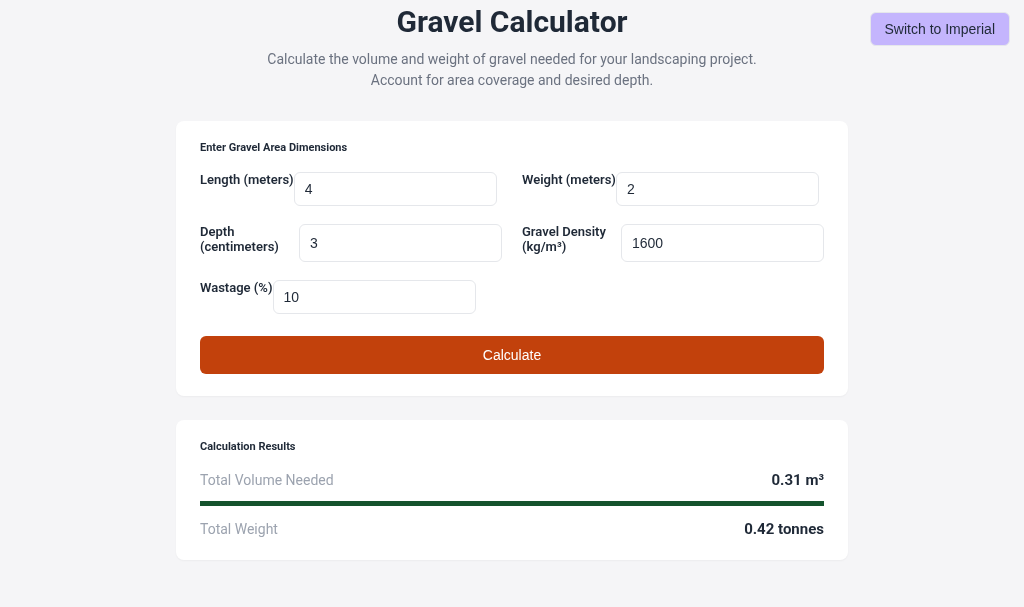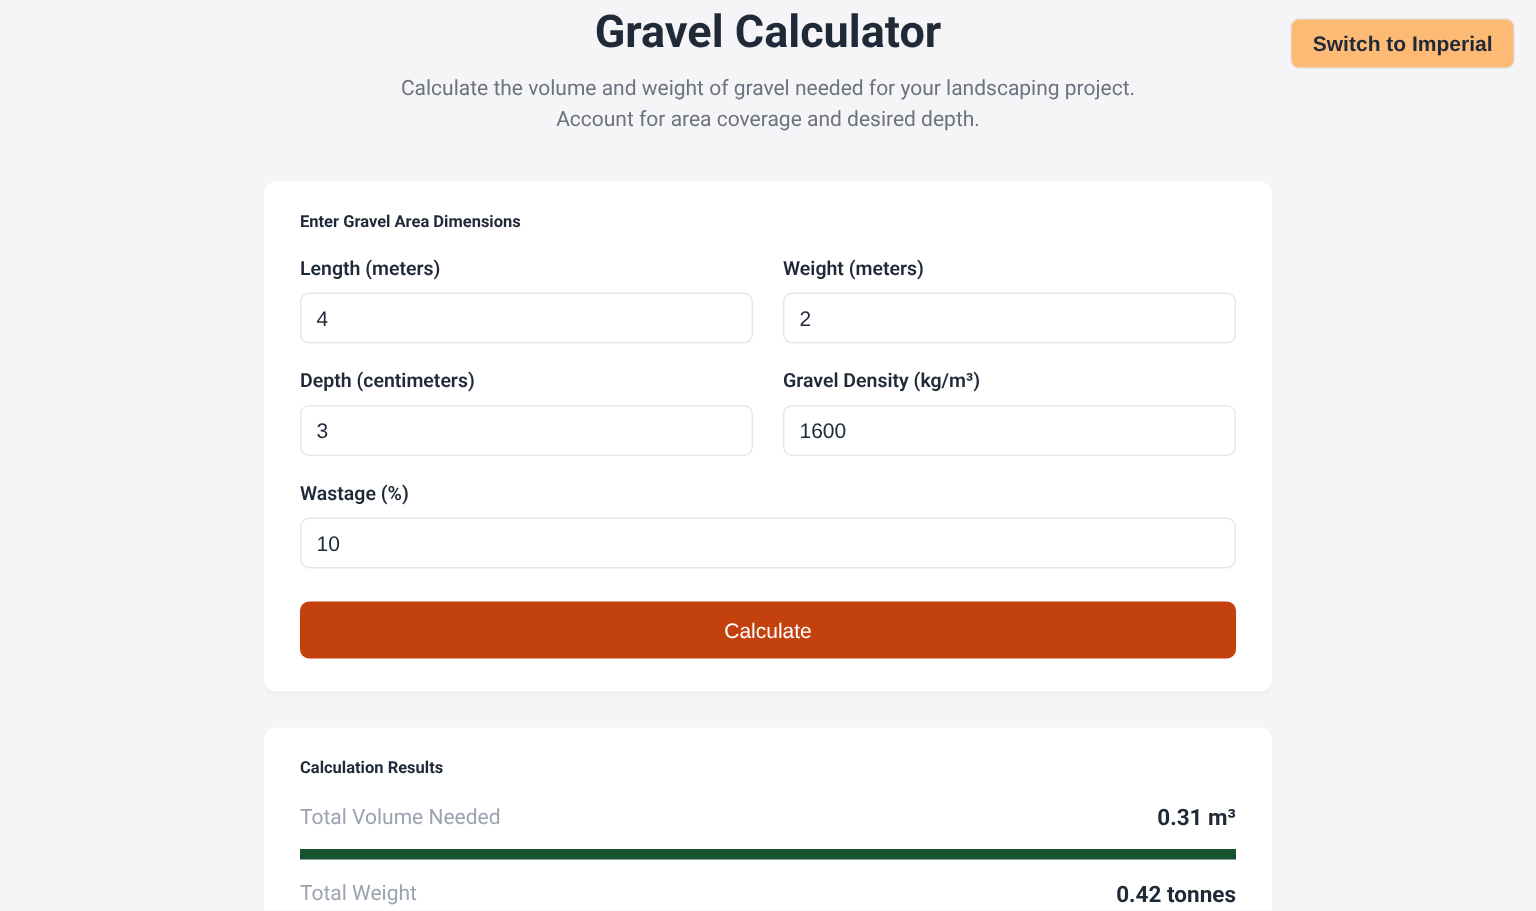--- a/index.html
+++ b/index.html
@@ -14,26 +14,26 @@
       padding: 0;
       width: 1024px;
       height: 607px;
       overflow: hidden;
       position: relative;
     }
     .top-button {
       position: absolute;
       top: 12px;
       right: 14px;
-      background: #fdba74;
+      background: #c4b5fd;
       border: 1px solid #e5e7eb;
       border-radius: 6px;
       padding: 8px 14px;
       font-size: 14px;
-      font-weight: 700;
+      font-weight: 400;
       color: #1f2937;
       cursor: pointer;
     }
     .header {
       text-align: center;
       padding-top: 4px;
     }
     .header h1 {
       font-size: 30px;
       font-weight: 700;
@@ -64,21 +64,21 @@
       color: #1f2937;
       margin-bottom: 18px;
     }
     .form-grid {
       display: grid;
       grid-template-columns: 1fr 1fr;
       gap: 18px 20px;
     }
     .form-group {
       display: flex;
-      flex-direction: column;
+      flex-direction: row;
     }
     .form-group.full {
       grid-column: 1 / -1;
     }
     .form-label {
       font-size: 13px;
       font-weight: 600;
       color: #1f2937;
       margin-bottom: 8px;
     }
@@ -107,21 +107,21 @@
       display: flex;
       flex-direction: column;
       gap: 14px;
       margin-top: 4px;
     }
     .result-row {
       display: flex;
       justify-content: space-between;
       align-items: center;
       padding-bottom: 12px;
-      border-bottom: 7px solid #14532d;
+      border-bottom: 5px solid #14532d;
     }
     .result-row:last-child {
       border-bottom: none;
       padding-bottom: 0;
     }
     .result-label {
       font-size: 14px;
       color: #9ca3af;
     }
     .result-value {

